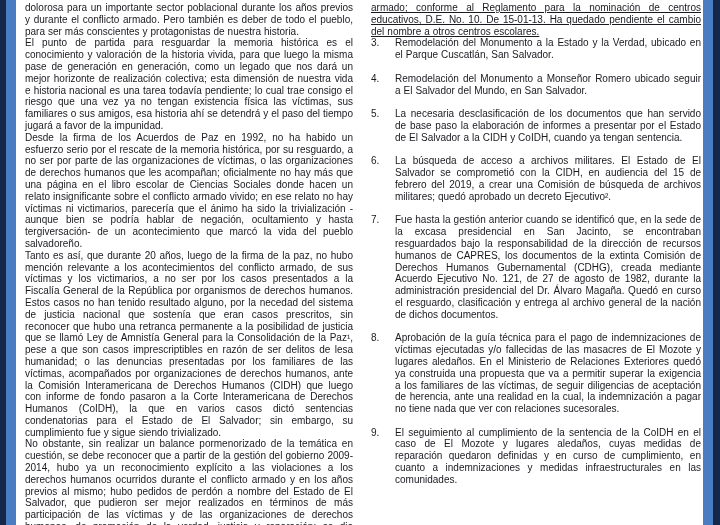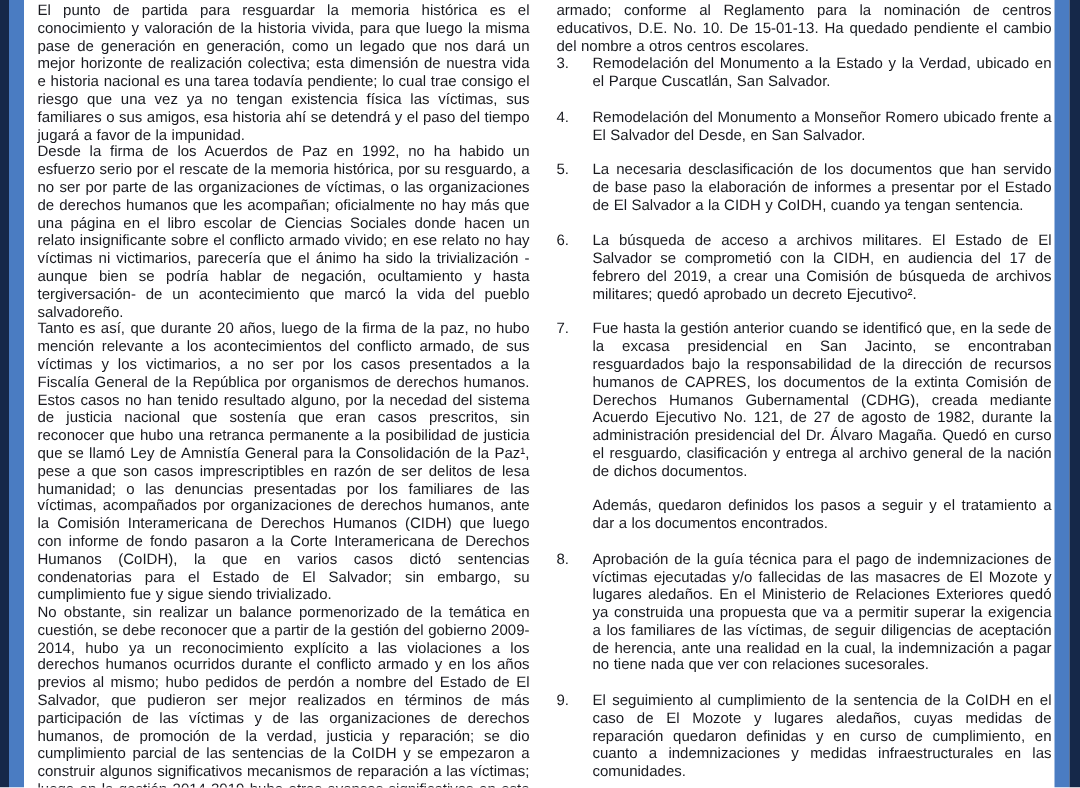--- a/index.html
+++ b/index.html
@@ -18,74 +18,74 @@
     font-size:10px;line-height:11.8px;text-align:justify;
     color:#191a20;letter-spacing:0px;word-spacing:0.2px;
   }
   #col-left{left:25px;width:328px;}
   #col-right{left:371px;width:330px;}
   .col p{margin:0;padding:0;}
   .li{display:flex;margin-bottom:11.8px;}
   .li .num{flex:0 0 24px;}
   .li .body{flex:1;text-align:justify;}
   .li .body p + p{margin-top:11.8px;}
-  .cont{padding-left:24px;margin-bottom:11.8px;}
+  .cont{padding-left:24px;margin-bottom:11.8px;text-decoration:underline;}
 </style>
 </head>
 <body>
 
 <div class="edge" id="edge-left-dark" style="background: rgb(21, 40, 73);"></div>
 <div class="edge" id="edge-left-blue" style="background: rgb(74, 124, 194);"></div>
 <div class="edge" id="edge-right-blue" style="background: rgb(74, 124, 194);"></div>
 <div class="edge" id="edge-right-dark" style="background: rgb(21, 40, 73);"></div>
 
 <div class="col" id="col-left" style="color: rgb(25, 26, 32);">
+  <p>dolorosa para un importante sector poblacional durante los años previos y durante el conflicto armado. Pero también es deber de todo el pueblo, para ser más conscientes y protagonistas de nuestra historia.</p>
   <p>El punto de partida para resguardar la memoria histórica es el conocimiento y valoración de la historia vivida, para que luego la misma pase de generación en generación, como un legado que nos dará un mejor horizonte de realización colectiva; esta dimensión de nuestra vida e historia nacional es una tarea todavía pendiente; lo cual trae consigo el riesgo que una vez ya no tengan existencia física las víctimas, sus familiares o sus amigos, esa historia ahí se detendrá y el paso del tiempo jugará a favor de la impunidad.</p>
   <p>Desde la firma de los Acuerdos de Paz en 1992, no ha habido un esfuerzo serio por el rescate de la memoria histórica, por su resguardo, a no ser por parte de las organizaciones de víctimas, o las organizaciones de derechos humanos que les acompañan; oficialmente no hay más que una página en el libro escolar de Ciencias Sociales donde hacen un relato insignificante sobre el conflicto armado vivido; en ese relato no hay víctimas ni victimarios, parecería que el ánimo ha sido la trivialización -aunque bien se podría hablar de negación, ocultamiento y hasta tergiversación- de un acontecimiento que marcó la vida del pueblo salvadoreño.</p>
   <p>Tanto es así, que durante 20 años, luego de la firma de la paz, no hubo mención relevante a los acontecimientos del conflicto armado, de sus víctimas y los victimarios, a no ser por los casos presentados a la Fiscalía General de la República por organismos de derechos humanos. Estos casos no han tenido resultado alguno, por la necedad del sistema de justicia nacional que sostenía que eran casos prescritos, sin reconocer que hubo una retranca permanente a la posibilidad de justicia que se llamó Ley de Amnistía General para la Consolidación de la Paz¹, pese a que son casos imprescriptibles en razón de ser delitos de lesa humanidad; o las denuncias presentadas por los familiares de las víctimas, acompañados por organizaciones de derechos humanos, ante la Comisión Interamericana de Derechos Humanos (CIDH) que luego con informe de fondo pasaron a la Corte Interamericana de Derechos Humanos (CoIDH), la que en varios casos dictó sentencias condenatorias para el Estado de El Salvador; sin embargo, su cumplimiento fue y sigue siendo trivializado.</p>
   <p>No obstante, sin realizar un balance pormenorizado de la temática en cuestión, se debe reconocer que a partir de la gestión del gobierno 2009-2014, hubo ya un reconocimiento explícito a las violaciones a los derechos humanos ocurridos durante el conflicto armado y en los años previos al mismo; hubo pedidos de perdón a nombre del Estado de El Salvador, que pudieron ser mejor realizados en términos de más participación de las víctimas y de las organizaciones de derechos humanos, de promoción de la verdad, justicia y reparación; se dio cumplimiento parcial de las sentencias de la CoIDH y se empezaron a construir algunos significativos mecanismos de reparación a las víctimas; luego en la gestión 2014-2019 hubo otros avances significativos en esta materia: por ejemplo, ayuda económica y de salud para las víctimas, continuación del censo de víctimas, algunos incipientes niveles de interlocución con las víctimas y las organizaciones de derechos humanos. También se creó la Comisión Nacional de Búsqueda de Personas Adultas Desaparecidas en el contexto del conflicto armado en El Salvador (CONABÚSQUEDA).</p>
 
 </div>
 
 <div class="col" id="col-right" style="color: rgb(25, 26, 32);">
   <p class="cont">armado; conforme al Reglamento para la nominación de centros educativos, D.E. No. 10. De 15-01-13. Ha quedado pendiente el cambio del nombre a otros centros escolares.</p>
 
   <div class="li">
     <span class="num">3.</span>
     <div class="body">
         <p>Remodelación del Monumento a la Estado y la Verdad, ubicado en el Parque Cuscatlán, San Salvador.</p>
       </div>
   </div>
 
   <div class="li">
     <span class="num">4.</span>
     <div class="body">
-        <p>Remodelación del Monumento a Monseñor Romero ubicado frente a El Salvador del Desde, en San Salvador.</p>
+        <p>Remodelación del Monumento a Monseñor Romero ubicado seguir a El Salvador del Mundo, en San Salvador.</p>
       </div>
   </div>
 
   <div class="li">
     <span class="num">5.</span>
     <div class="body">
         <p>La necesaria desclasificación de los documentos que han servido de base paso la elaboración de informes a presentar por el Estado de El Salvador a la CIDH y CoIDH, cuando ya tengan sentencia.</p>
       </div>
   </div>
 
   <div class="li">
     <span class="num">6.</span>
     <div class="body">
-        <p>La búsqueda de acceso a archivos militares. El Estado de El Salvador se comprometió con la CIDH, en audiencia del 17 de febrero del 2019, a crear una Comisión de búsqueda de archivos militares; quedó aprobado un decreto Ejecutivo².</p>
+        <p>La búsqueda de acceso a archivos militares. El Estado de El Salvador se comprometió con la CIDH, en audiencia del 15 de febrero del 2019, a crear una Comisión de búsqueda de archivos militares; quedó aprobado un decreto Ejecutivo².</p>
       </div>
   </div>
 
   <div class="li">
     <span class="num">7.</span>
     <div class="body">
       <p>Fue hasta la gestión anterior cuando se identificó que, en la sede de la excasa presidencial en San Jacinto, se encontraban resguardados bajo la responsabilidad de la dirección de recursos humanos de CAPRES, los documentos de la extinta Comisión de Derechos Humanos Gubernamental (CDHG), creada mediante Acuerdo Ejecutivo No. 121, de 27 de agosto de 1982, durante la administración presidencial del Dr. Álvaro Magaña. Quedó en curso el resguardo, clasificación y entrega al archivo general de la nación de dichos documentos.</p>
-      <p>Además, quedaron definidos los pasos a seguir y el tratamiento a dar a los documentos encontrados.</p>
     </div>
   </div>
 
   <div class="li">
     <span class="num">8.</span>
     <div class="body">
         <p>Aprobación de la guía técnica para el pago de indemnizaciones de víctimas ejecutadas y/o fallecidas de las masacres de El Mozote y lugares aledaños. En el Ministerio de Relaciones Exteriores quedó ya construida una propuesta que va a permitir superar la exigencia a los familiares de las víctimas, de seguir diligencias de aceptación de herencia, ante una realidad en la cual, la indemnización a pagar no tiene nada que ver con relaciones sucesorales.</p>
       </div>
   </div>
 

